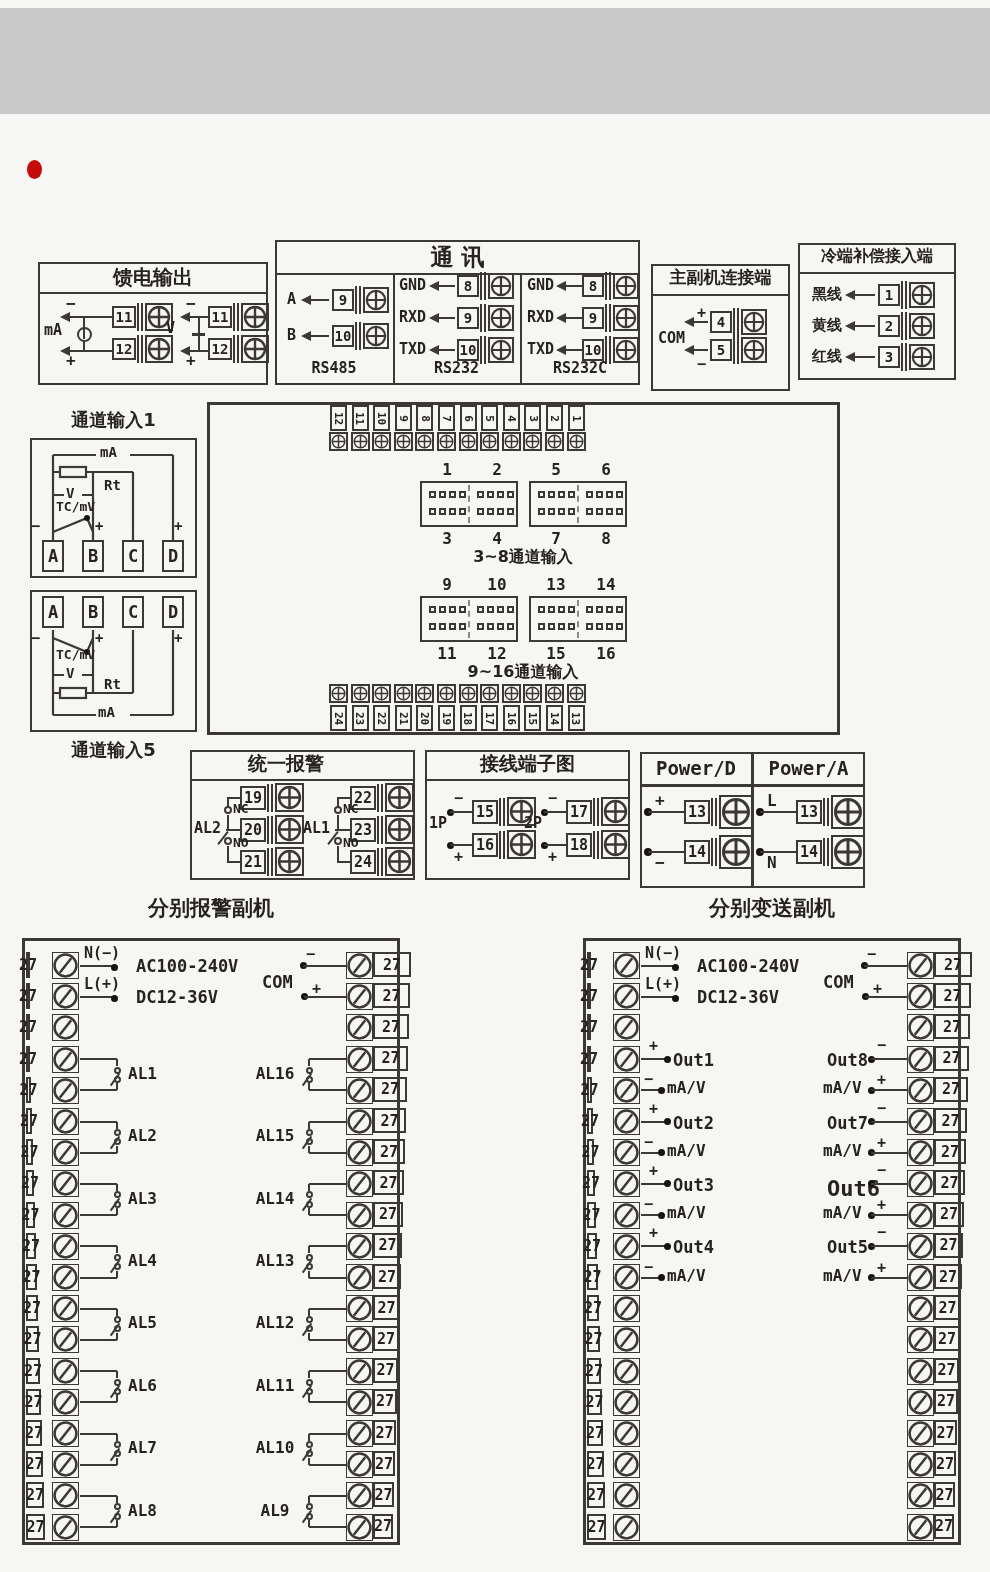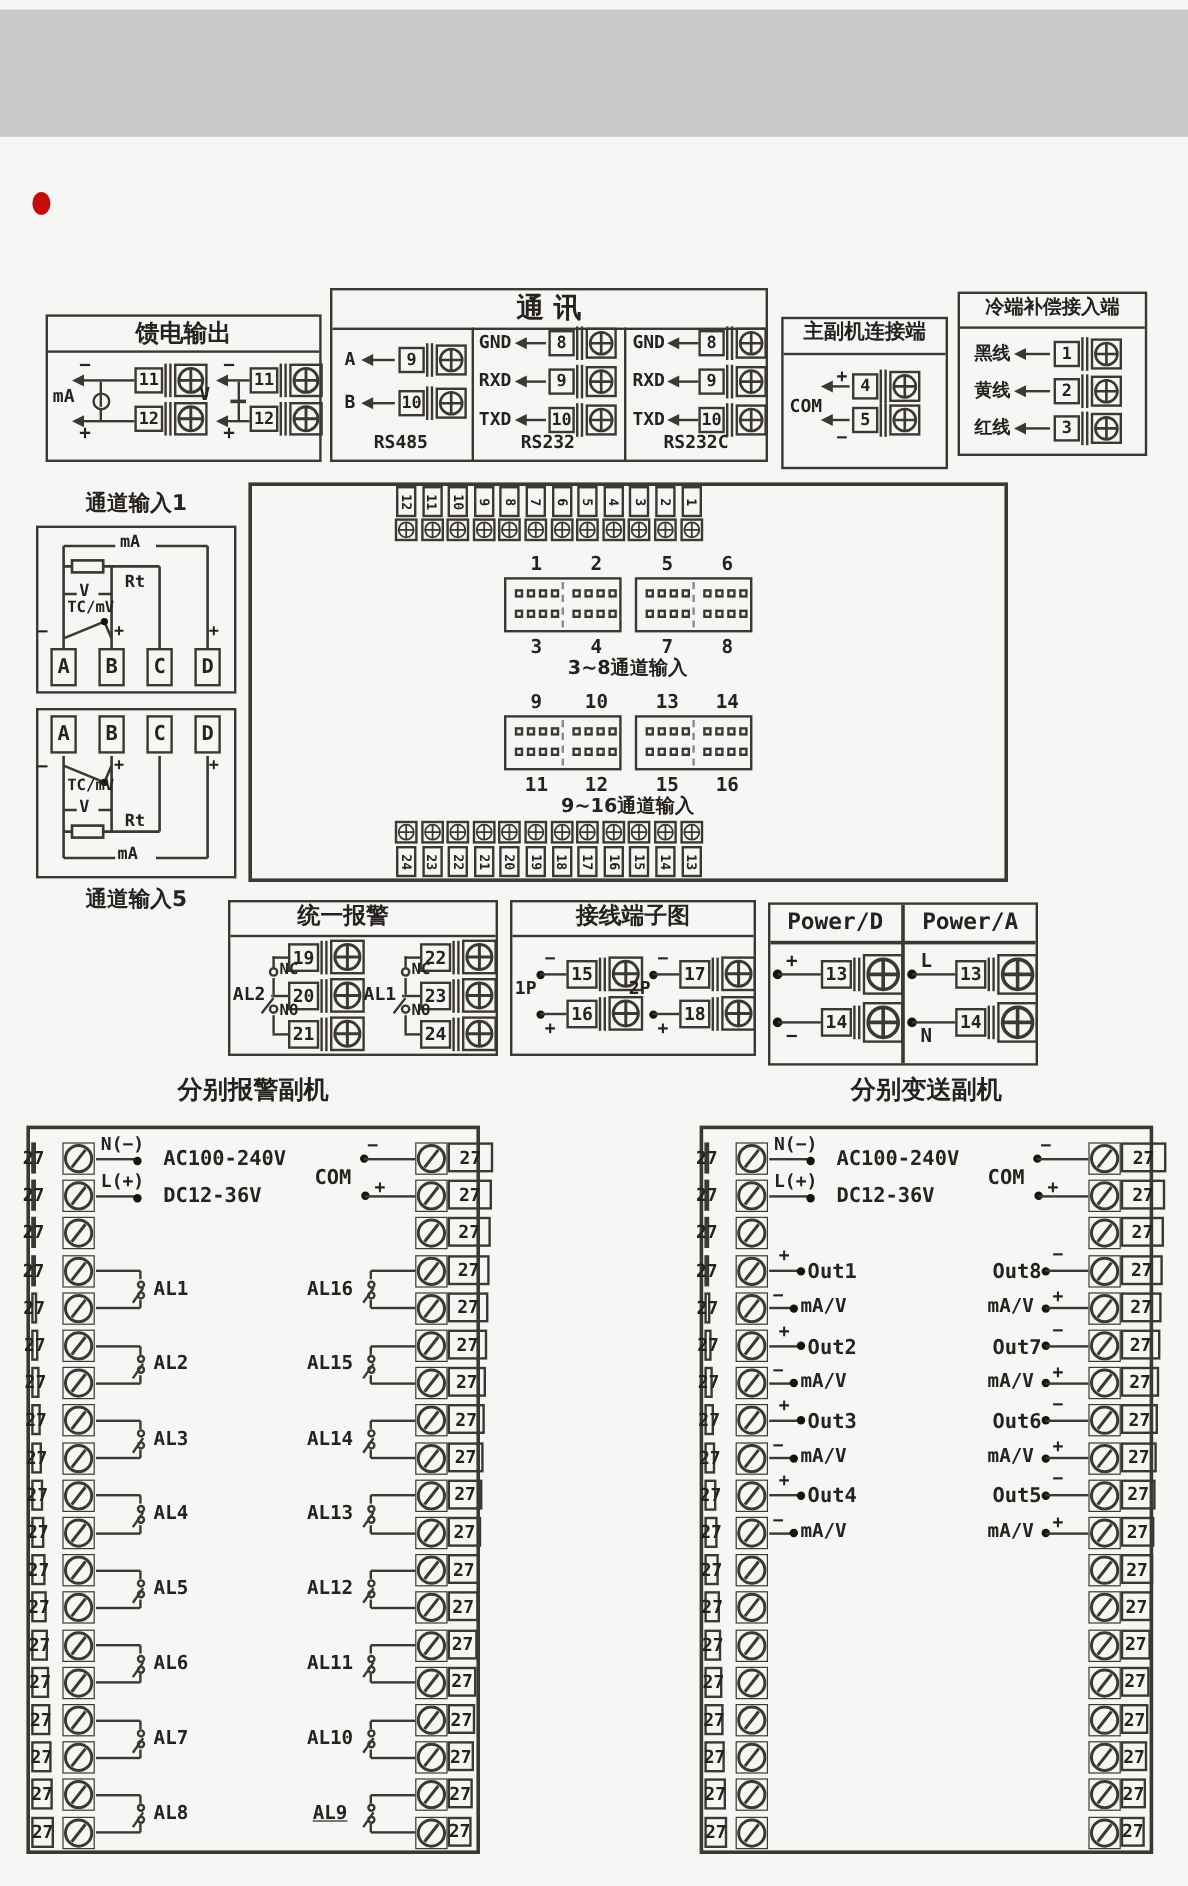--- a/index.html
+++ b/index.html
@@ -1334,21 +1334,21 @@
       <div class="oc" style="left:305.5px;top:1450.2px;width:7px;height:7px"></div>
       <div class="slash" style="left:306px;top:1446.5px;height:15px;transform:rotate(35deg)"></div>
       <div class="lbl mono ctr" style="left:249px;top:1439.1px;font-size:16px;width:52px;">AL10</div>
       <div class="ln" style="left:309px;top:1494.9px;width:37px;height:2px"></div>
       <div class="ln" style="left:308px;top:1495.9px;width:2px;height:7px"></div>
       <div class="oc" style="left:305.5px;top:1503.4px;width:7px;height:7px"></div>
       <div class="ln" style="left:309px;top:1526.1px;width:37px;height:2px"></div>
       <div class="ln" style="left:308px;top:1520.1px;width:2px;height:7px"></div>
       <div class="oc" style="left:305.5px;top:1512.6px;width:7px;height:7px"></div>
       <div class="slash" style="left:306px;top:1508.9px;height:15px;transform:rotate(35deg)"></div>
-      <div class="lbl mono ctr" style="left:249px;top:1501.5px;font-size:16px;width:52px;text-decoration:underline;">AL9</div>
+      <div class="lbl mono ctr" style="left:249px;top:1501.5px;font-size:16px;width:52px;">AL9</div>
       <div class="lbl b ctr" style="left:583px;top:896px;font-size:21px;width:378px;">分别变送副机</div>
       <div class="bx" style="left:583px;top:938px;width:378px;height:607px;border-width:3px"></div>
       <div class="nbx" style="left:587px;top:952px;width:1px;height:26px;font-size:15px">
         <span style="display:block;">27</span>
       </div>
       <div class="scr" style="left:613px;top:952px;width:27px;height:27px;border-width:1.5px">
         <svg viewBox="0 0 24 24">
           <circle cx="12" cy="12" r="10.5"></circle>
           <path d="M6.5 19L17.5 5"></path>
         </svg>
@@ -1742,21 +1742,21 @@
       <div class="ln" style="left:871px;top:1089.3px;width:36px;height:2px"></div>
       <div class="lbl mono" style="left:877px;top:1072.3px;font-size:15px;">+</div>
       <div class="lbl mono" style="left:827px;top:1113.5px;font-size:17px;">Out7</div>
       <div class="dotc" style="left:867.5px;top:1118px;width:7px;height:7px"></div>
       <div class="ln" style="left:871px;top:1120.5px;width:36px;height:2px"></div>
       <div class="lbl mono" style="left:877px;top:1099.5px;font-size:15px;">−</div>
       <div class="lbl mono" style="left:823px;top:1141.7px;font-size:16px;">mA/V</div>
       <div class="dotc" style="left:867.5px;top:1149.2px;width:7px;height:7px"></div>
       <div class="ln" style="left:871px;top:1151.7px;width:36px;height:2px"></div>
       <div class="lbl mono" style="left:877px;top:1134.7px;font-size:15px;">+</div>
-      <div class="lbl mono" style="left:827px;top:1175.9px;font-size:17px;">Out6</div>
+      <div class="lbl mono" style="left:827px;top:1175.9px;font-size:22px;">Out6</div>
       <div class="dotc" style="left:867.5px;top:1180.4px;width:7px;height:7px"></div>
       <div class="ln" style="left:871px;top:1182.9px;width:36px;height:2px"></div>
       <div class="lbl mono" style="left:877px;top:1161.9px;font-size:15px;">−</div>
       <div class="lbl mono" style="left:823px;top:1204.1px;font-size:16px;">mA/V</div>
       <div class="dotc" style="left:867.5px;top:1211.6px;width:7px;height:7px"></div>
       <div class="ln" style="left:871px;top:1214.1px;width:36px;height:2px"></div>
       <div class="lbl mono" style="left:877px;top:1197.1px;font-size:15px;">+</div>
       <div class="lbl mono" style="left:827px;top:1238.3px;font-size:17px;">Out5</div>
       <div class="dotc" style="left:867.5px;top:1242.8px;width:7px;height:7px"></div>
       <div class="ln" style="left:871px;top:1245.3px;width:36px;height:2px"></div>

